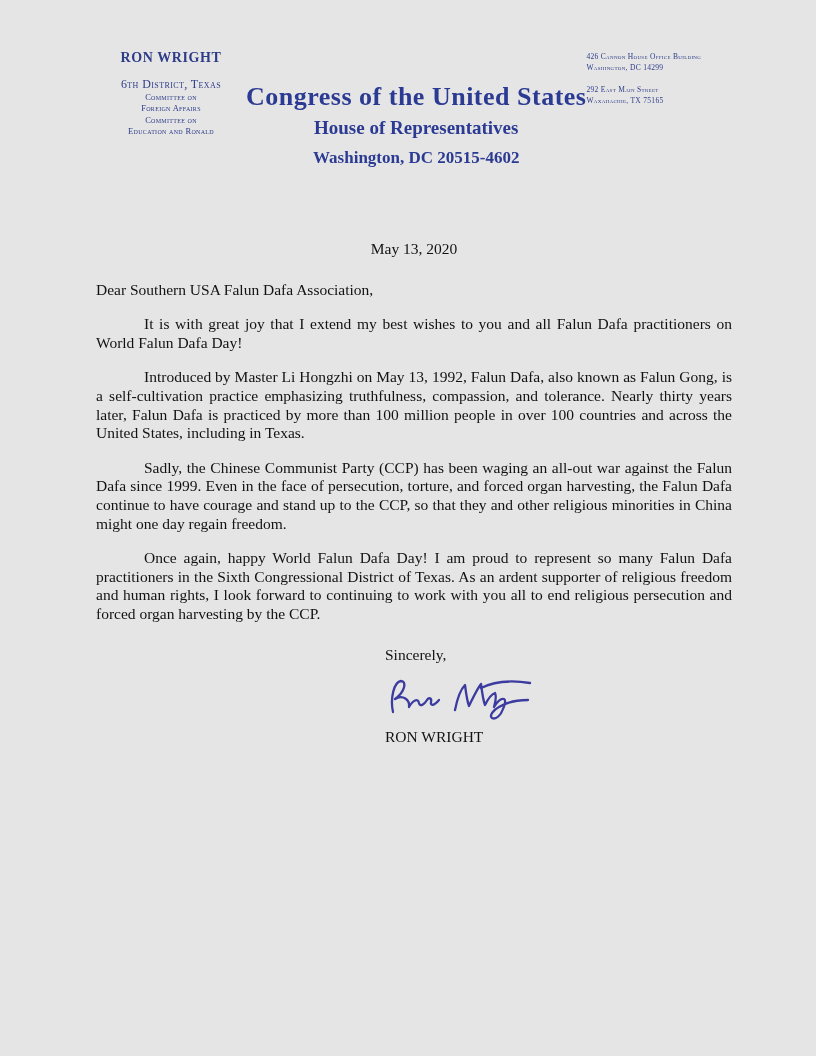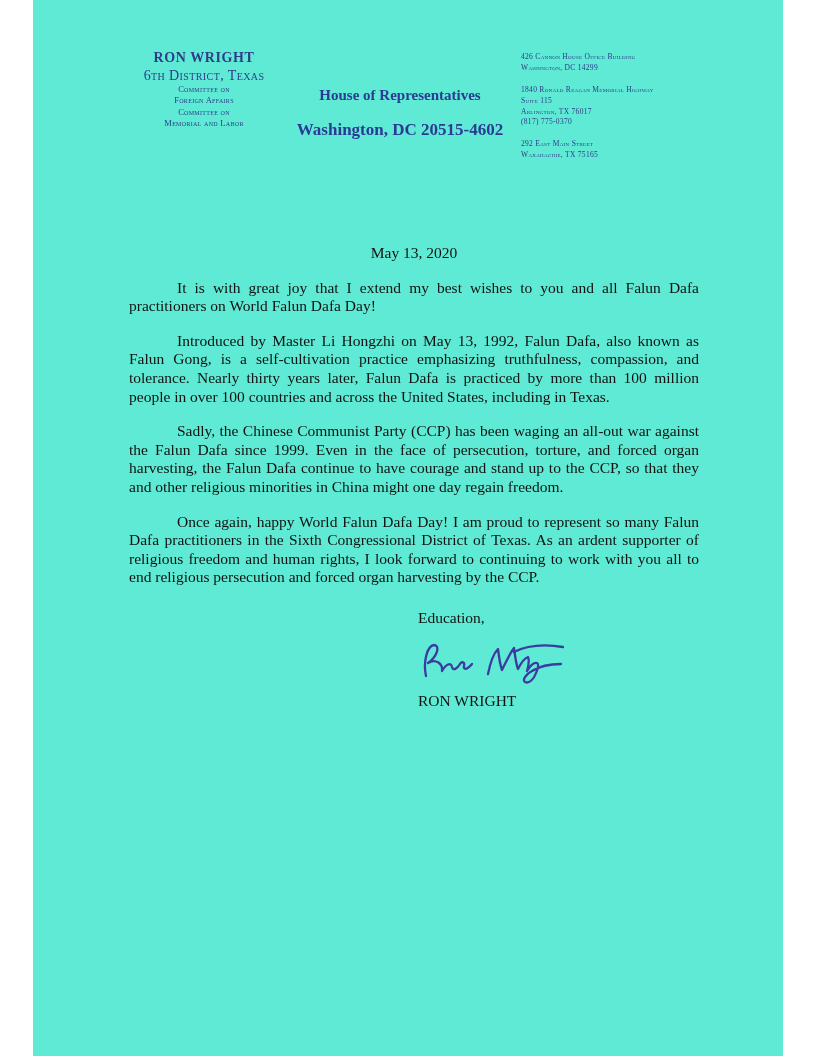--- a/index.html
+++ b/index.html
@@ -1,21 +1,21 @@
 <!DOCTYPE html>
 <html><head>
 <meta charset="utf-8">
 <style>
   html, body { margin: 0; padding: 0; background: #ffffff; }
   .page {
     position: relative;
-    width: 750px;
+    width: 816px;
     height: 1056px;
     margin: 0 auto;
-    background: #5eead4;
+    background: #e5e5e5;
     box-sizing: border-box;
     font-family: "Liberation Serif", serif;
     color: #121212;
     overflow: hidden;
   }
 
   
   .letterhead {
     display: flex;
     align-items: flex-start;
@@ -27,24 +27,24 @@
     color: #2e3c88;
     flex-shrink: 0;
   }
   .member-name {
     font-size: 14px;
     font-weight: bold;
     letter-spacing: 0.6px;
     white-space: nowrap;
   }
   .member-district {
-    font-size: 14px;
+    font-size: 12px;
     font-variant: small-caps;
     letter-spacing: 0.4px;
-    margin-top: 2px;
+    margin-top: 11px;
   }
   .committee {
     font-size: 8.5px;
     font-variant: small-caps;
     letter-spacing: 0.3px;
     line-height: 1.35;
     padding: 0 18px;
     font-family: Liberation Serif, serif;
   }
   .lh-center {
@@ -53,28 +53,28 @@
     padding-top: 32px;
     color: #2b3a92;
   }
   .lh-center .line1 {
     font-size: 26px;
     font-weight: bold;
     letter-spacing: 0.5px;
     white-space: nowrap;
   }
   .lh-center .line2 {
-    font-size: 15px;
+    font-size: 19px;
     font-weight: bold;
     margin-top: 5px;
   }
   .lh-center .line3 {
     font-size: 17px;
     font-weight: bold;
-    margin-top: 16px;
+    margin-top: 9px;
   }
   .lh-right {
     width: 162px;
     text-align: left;
     color: #2e3c88;
     flex-shrink: 0;
     padding-top: 2px;
   }
   .office {
     font-size: 7.5px;
@@ -124,60 +124,56 @@
 
     <div class="lh-left">
       <div class="member-name">RON WRIGHT</div>
       <div class="member-district">6th District, Texas</div>
       <div class="committee">
         <div>Committee on</div>
         <div>Foreign Affairs</div>
       </div>
       <div class="committee">
         <div>Committee on</div>
-        <div>Memorial and Labor</div>
+        <div>Education and Ronald</div>
       </div>
     </div>
 
     <div class="lh-center">
+      <div class="line1">Congress of the United States</div>
       <div class="line2">House of Representatives</div>
       <div class="line3">Washington, DC 20515-4602</div>
     </div>
 
     <div class="lh-right">
       <div class="office">
         <div>426 Cannon House Office Building</div>
         <div>Washington, DC 14299</div>
-      </div>
-      <div class="office">
-        <div>1840 Ronald Reagan Memorial Highway</div>
-        <div>Suite 115</div>
-        <div>Arlington, TX 76017</div>
-        <div>(817) 775-0370</div>
       </div>
       <div class="office">
         <div>292 East Main Street</div>
         <div>Waxahachie, TX 75165</div>
       </div>
     </div>
 
   </header>
 
   <main class="letter-body">
 
     <div class="date-line">May 13, 2020</div>
 
+    <div class="salutation">Dear Southern USA Falun Dafa Association,</div>
 
     <p class="para">It is with great joy that I extend my best wishes to you and all Falun Dafa practitioners on World Falun Dafa Day!</p>
     <p class="para">Introduced by Master Li Hongzhi on May 13, 1992, Falun Dafa, also known as Falun Gong, is a self-cultivation practice emphasizing truthfulness, compassion, and tolerance. Nearly thirty years later, Falun Dafa is practiced by more than 100 million people in over 100 countries and across the United States, including in Texas.</p>
     <p class="para">Sadly, the Chinese Communist Party (CCP) has been waging an all-out war against the Falun Dafa since 1999. Even in the face of persecution, torture, and forced organ harvesting, the Falun Dafa continue to have courage and stand up to the CCP, so that they and other religious minorities in China might one day regain freedom.</p>
     <p class="para">Once again, happy World Falun Dafa Day! I am proud to represent so many Falun Dafa practitioners in the Sixth Congressional District of Texas. As an ardent supporter of religious freedom and human rights, I look forward to continuing to work with you all to end religious persecution and forced organ harvesting by the CCP.</p>
 
     <div class="closing-block">
-      <div class="closing">Education,</div>
+      <div class="closing">Sincerely,</div>
 
       <svg class="signature-svg" width="168" height="52" viewBox="0 0 168 52" role="img" aria-label="Ron Wright">
         <g fill="none" stroke="#3c3ca0" stroke-width="2.3" stroke-linecap="round" stroke-linejoin="round">
           <path d="M10 40 C7 26 11 10 18 9 C24 9 22 20 12 27 C20 22 27 28 26 35 C30 28 35 26 36 31 C37 35 41 33 44 28 C46 25 49 26 48 30 C47 34 51 34 56 28"></path>
           <path d="M72 38 C74 28 78 17 82 13 C83 21 84 29 86 34 C90 26 94 17 98 12 C99 20 100 28 102 33 C105 27 109 22 112 21 C114 25 112 31 111 35 C114 30 118 26 121 27 C123 28 122 33 120 37 C118 43 113 48 109 46 C106 44 110 38 116 35 C124 30 134 28 145 28"></path>
           <path d="M98 16 C110 10 128 8 147 11"></path>
         </g>
       </svg>
 
       <div class="signer-name">RON WRIGHT</div>

